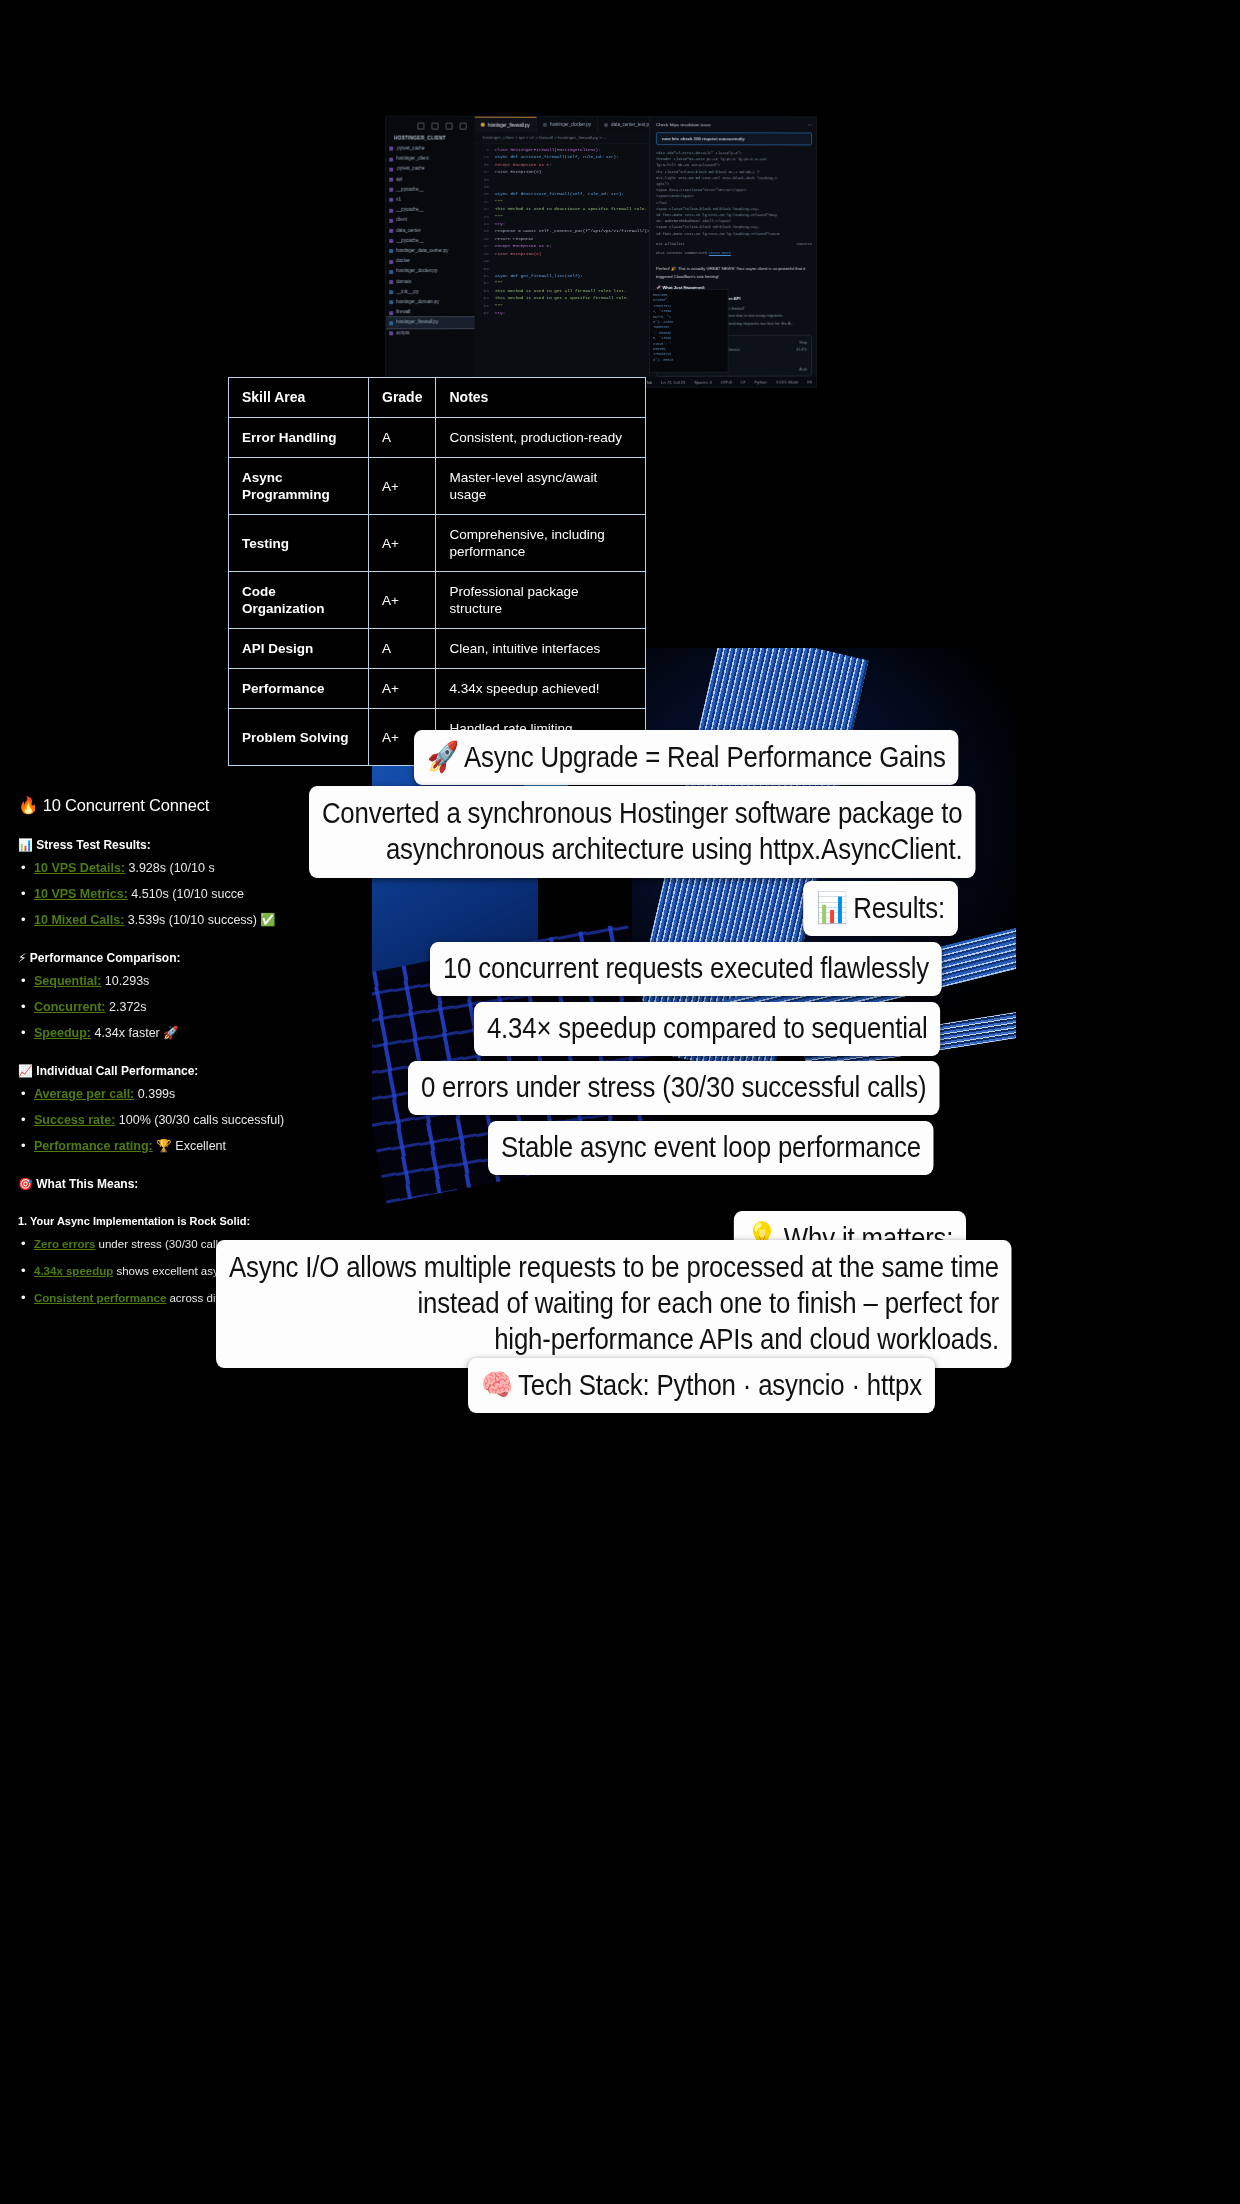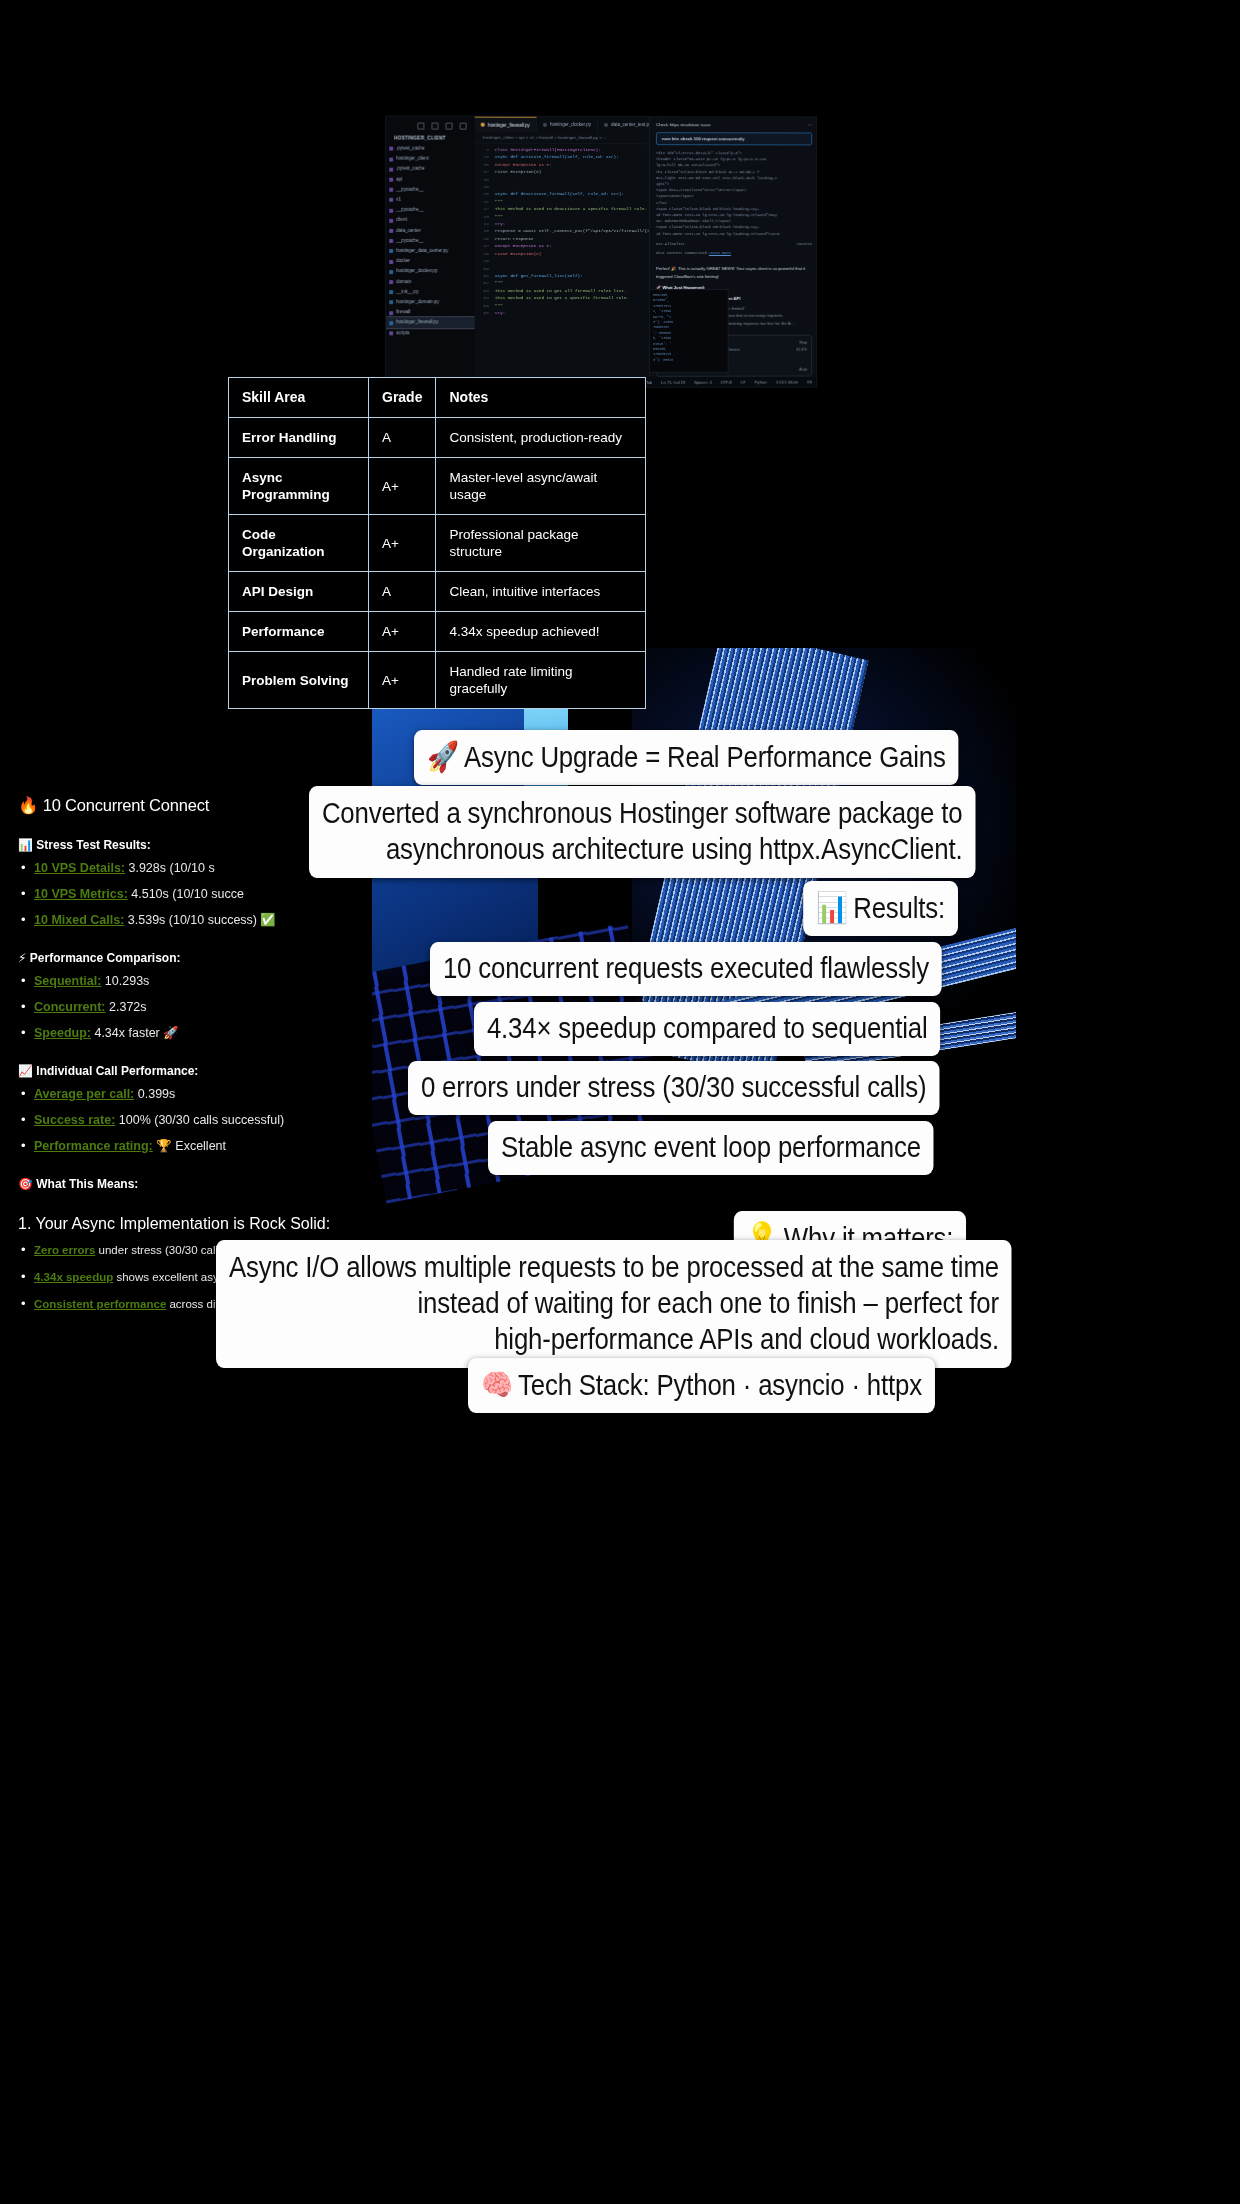--- a/index.html
+++ b/index.html
@@ -134,21 +134,21 @@
   .lcol{ position:absolute; left:18px; top:796px; width:400px; color:#fff; }
   .lcol .h1{ font-size:16.5px; font-weight:400; letter-spacing:-.2px; white-space:nowrap; }
   .lcol .h2{ font-size:12px; font-weight:700; margin-top:23px; }
   .lcol ul{ margin:9px 0 0 0; }
   .lcol li{
     list-style:none; position:relative; padding-left:16px; font-size:12.5px;
     line-height:15px; margin-bottom:11px; color:#e8e8e8; white-space:nowrap;
   }
   .lcol li::before{ content:'•'; position:absolute; left:3px; top:-1px; color:#fff; font-size:13px; }
   .lcol li b{ color:#4d7c0f; font-weight:700;text-decoration:underline; }
-  .lcol .num{ font-size:16px; font-weight:400; margin-top:24px; }
+  .lcol .num{ font-size:11px; font-weight:700; margin-top:24px; }
   .lcol .sub{ margin-top:10px; }
   .lcol .sub li{ font-size:11.5px; margin-bottom:12px; }
   .emoji{ font-family:"DejaVu Sans", sans-serif; }
 
   
   .cap{
     position:absolute; background:#fdfdfd; color:#111;
     border-radius:9px; padding:9px 15px 11px;
     font-family:"Liberation Sans Narrow","Liberation Sans",sans-serif;
     font-weight:400; letter-spacing:-.2px;
@@ -421,20 +421,25 @@
       <td class="skill">Error Handling</td>
       <td class="grade">A</td>
       <td class="note">Consistent, production-ready</td>
     </tr>
     <tr>
       <td class="skill">Async Programming</td>
       <td class="grade">A+</td>
       <td class="note">Master-level async/await usage</td>
     </tr>
     <tr>
+      <td class="skill">Testing</td>
+      <td class="grade">A+</td>
+      <td class="note">Comprehensive, including performance</td>
+    </tr>
+    <tr>
       <td class="skill">Code Organization</td>
       <td class="grade">A+</td>
       <td class="note">Professional package structure</td>
     </tr>
     <tr>
       <td class="skill">API Design</td>
       <td class="grade">A</td>
       <td class="note">Clean, intuitive interfaces</td>
     </tr>
     <tr>

